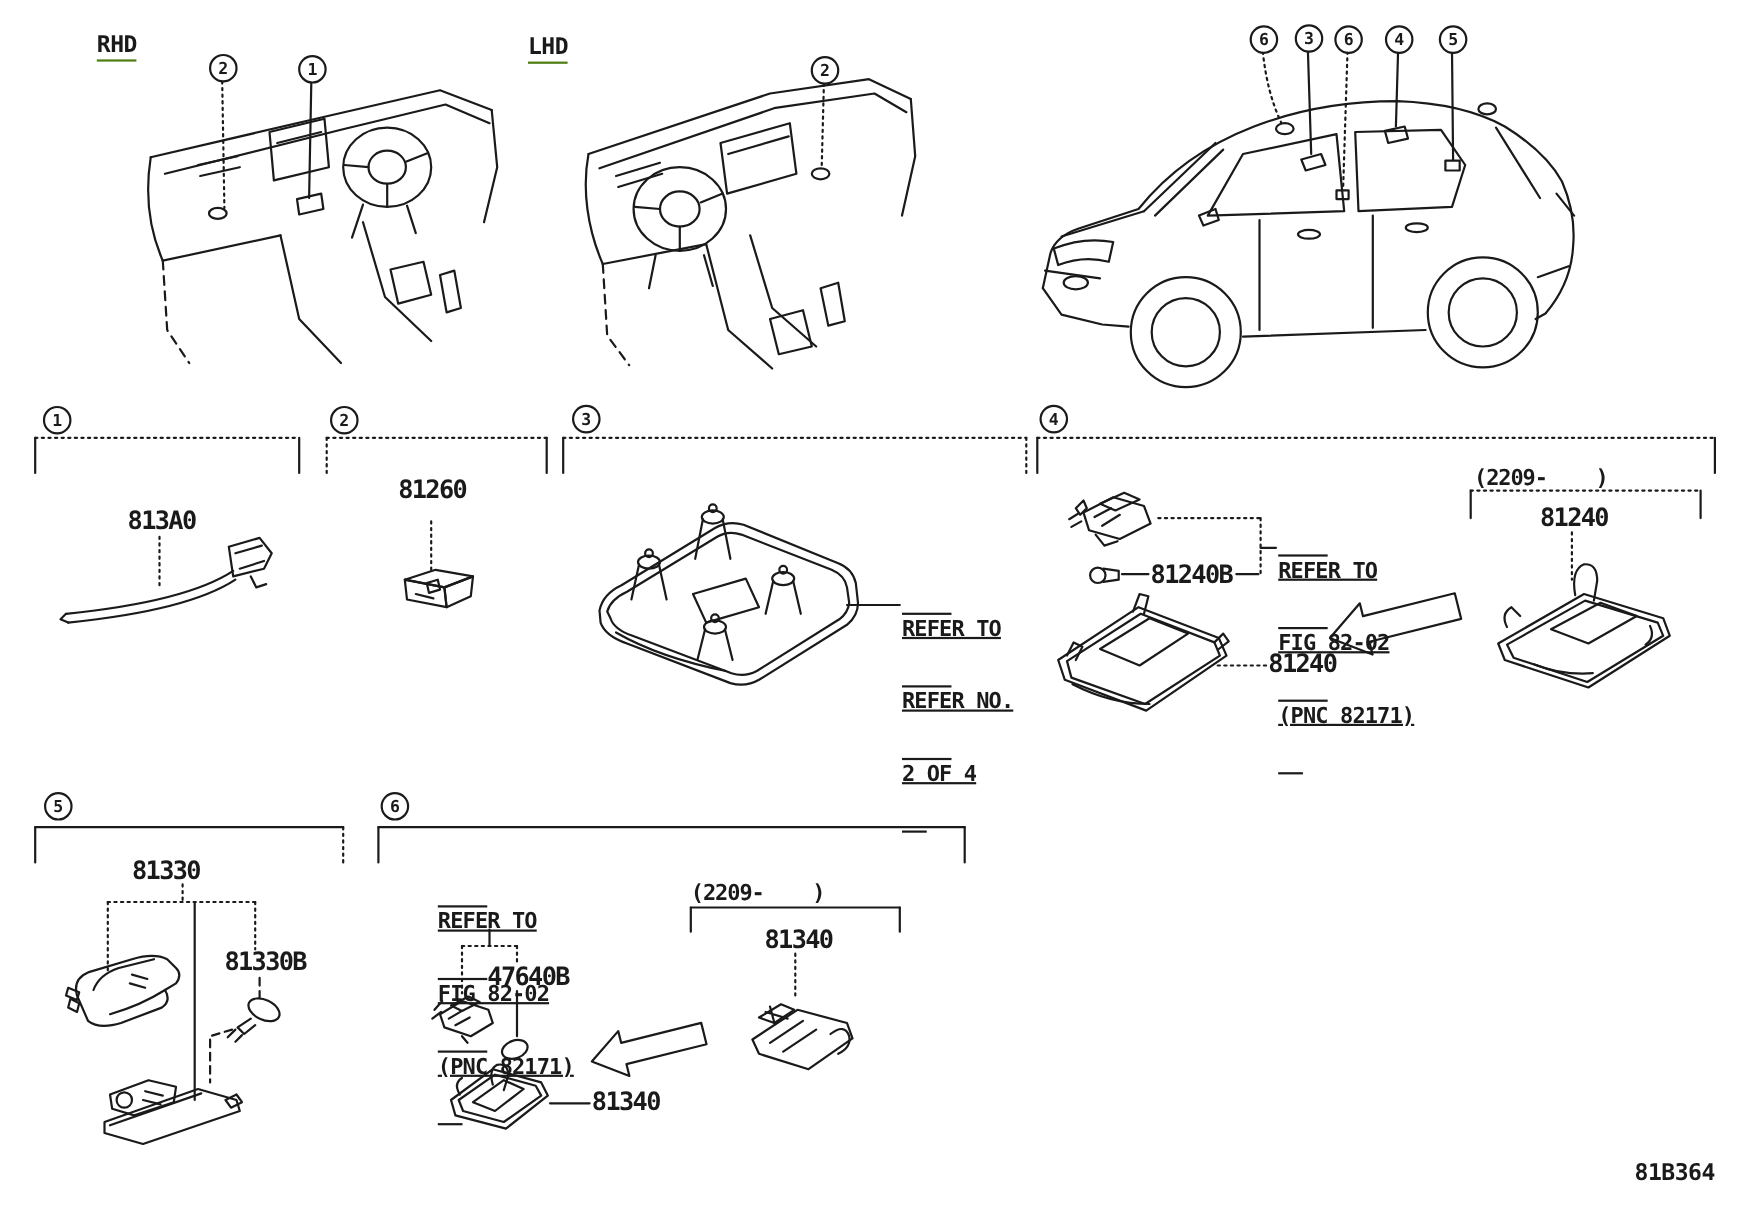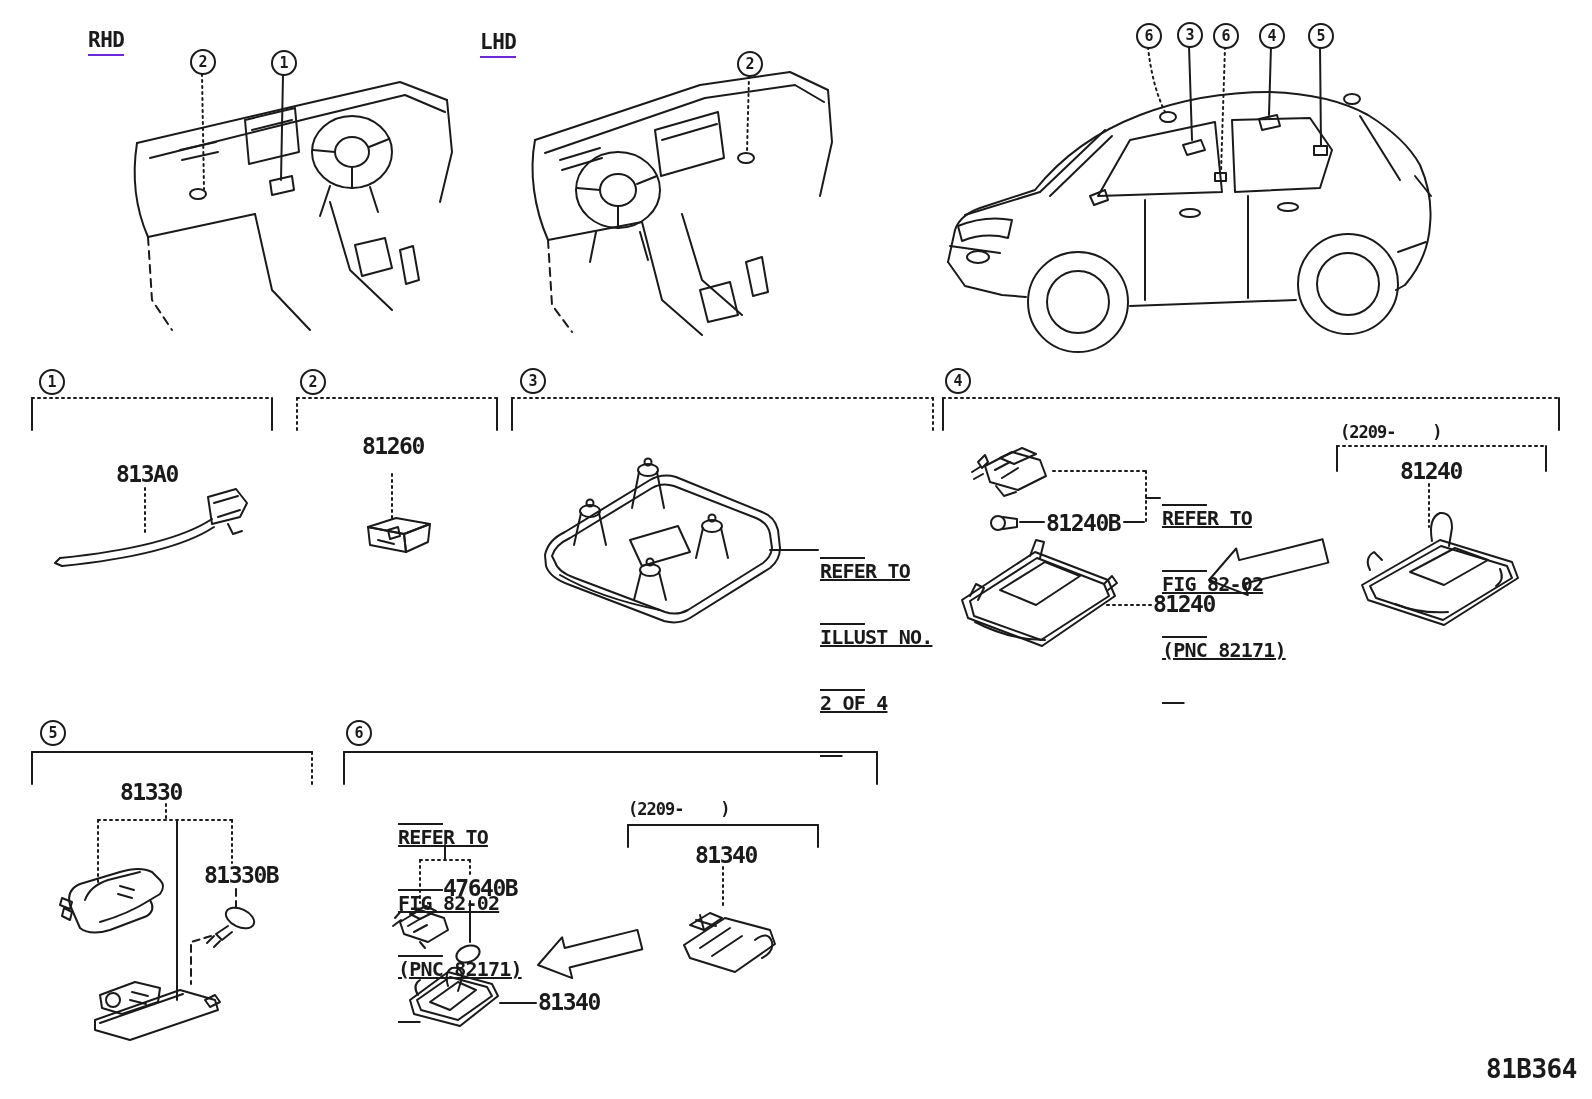--- a/index.html
+++ b/index.html
@@ -1,27 +1,27 @@
 <!DOCTYPE html>
 <html><head>
 <meta charset="utf-8">
 <style>
   html,body{margin:0;padding:0;background:#fff;}
   .stage{position:relative;width:1592px;height:1099px;background:#ffffff;overflow:hidden;
          font-family:"DejaVu Sans Mono", "Liberation Mono", monospace;color:#1a1a1a;}
   svg.art{position:absolute;left:0;top:0;}
   .lbl{position:absolute;font-weight:bold;font-size:23px;line-height:1;letter-spacing:-1.5px;white-space:pre;}
   .note{position:absolute;font-weight:bold;font-size:20px;line-height:22px;letter-spacing:-0.8px;white-space:pre;text-decoration:underline;}
-  .range{position:absolute;font-weight:bold;font-size:17px;line-height:1;letter-spacing:-1px;white-space:pre;}
+  .range{position:absolute;font-weight:bold;font-size:20px;line-height:1;letter-spacing:-1px;white-space:pre;}
   .hd{position:absolute;font-weight:bold;font-size:21px;line-height:1;letter-spacing:-0.5px;
-      border-bottom:2px solid #6d28d9;padding-bottom:3px;}
+      border-bottom:2px solid #4d7c0f;padding-bottom:3px;}
   .co{position:absolute;width:22px;height:22px;border:2px solid #1a1a1a;border-radius:50%;
       display:flex;align-items:center;justify-content:center;font-weight:bold;font-size:15px;
       background:#fff;line-height:1;}
-  .code{position:absolute;font-weight:bold;font-size:26px;line-height:1;letter-spacing:-0.5px;}
+  .code{position:absolute;font-weight:bold;font-size:21px;line-height:1;letter-spacing:-0.5px;}
 </style>
 </head>
 <body>
 
 <div class="stage">
 
   <svg class="art" width="1592" height="1099" viewBox="0 0 1592 1099" fill="none" stroke="#1a1a1a" stroke-width="2" stroke-linejoin="round" stroke-linecap="round">
 
     <g>
       <path d="M137,143 L300,105 L400,82 L447,100"></path>
@@ -316,21 +316,21 @@
   <div class="lbl" style="left:204px;top:864px">81330B</div>
   <div class="lbl" style="left:443px;top:877px">47640B</div>
   <div class="lbl" style="left:695px;top:844px">81340</div>
   <div class="lbl" style="left:538px;top:991px">81340</div>
 
   <div class="range" style="left:1340px;top:424px">(2209-    )</div>
   <div class="range" style="left:628px;top:801px">(2209-    )</div>
 
   <div class="note" style="left:820px;top:516px">
     <div>REFER TO</div>
-    <div>ILLUST NO.</div>
+    <div>REFER NO.</div>
     <div>2 OF 4</div>
   </div>
   <div class="note" style="left:1162px;top:463px">
     <div>REFER TO</div>
     <div>FIG 82-02</div>
     <div>(PNC 82171)</div>
   </div>
   <div class="note" style="left:398px;top:782px">
     <div>REFER TO</div>
     <div>FIG 82-02</div>

